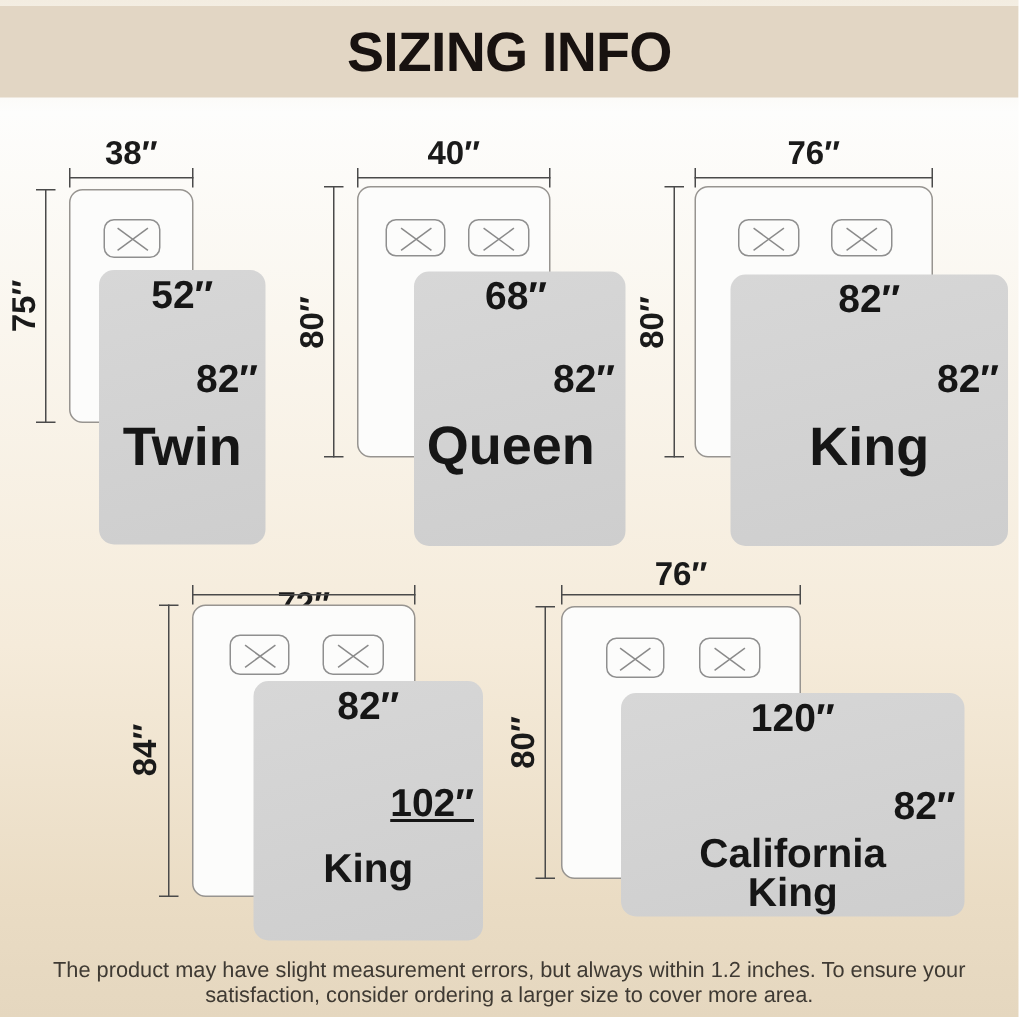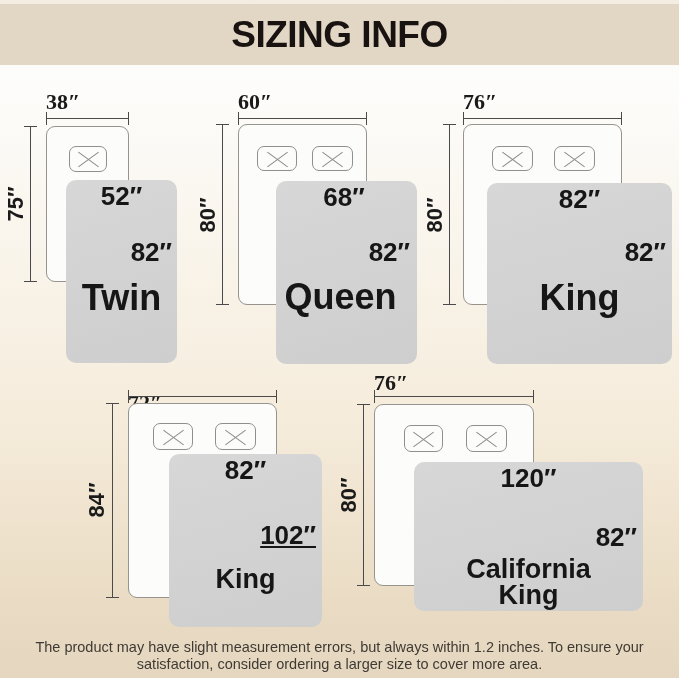--- a/index.html
+++ b/index.html
@@ -16,21 +16,21 @@
     font-size:37px;font-weight:bold;color:#181210;letter-spacing:-0.5px;
   }
   .dim-h{position:absolute;height:1px;background:#4a4a4a;}
   .dim-h::before,.dim-h::after{content:"";position:absolute;width:1px;height:13px;top:-6px;background:#4a4a4a;}
   .dim-h::before{left:0;}
   .dim-h::after{right:0;}
   .dim-v{position:absolute;width:1px;background:#4a4a4a;}
   .dim-v::before,.dim-v::after{content:"";position:absolute;height:1px;width:13px;left:-6px;background:#4a4a4a;}
   .dim-v::before{top:0;}
   .dim-v::after{bottom:0;}
-  .wlbl{position:absolute;font-size:22px;font-weight:bold;color:#1a1a1a;font-family:Liberation Serif, serif;}
+  .wlbl{position:absolute;font-size:22px;font-weight:bold;color:#1a1a1a;text-align:center;}
   .vlbl{position:absolute;width:60px;height:22px;font-size:22px;font-weight:bold;color:#1a1a1a;
         text-align:center;transform:rotate(-90deg);line-height:22px;}
   .bed{position:absolute;background:#fcfcfb;border:1px solid #979490;border-radius:9px;box-sizing:border-box;}
   .pillow{position:absolute;background:#fcfcfb;border:1px solid #8f8f8f;border-radius:7px;box-sizing:border-box;}
   .pillow::before,.pillow::after{content:"";position:absolute;left:50%;top:50%;width:25px;height:1px;background:#8a8a8a;margin-left:-12.5px;}
   .pillow::before{transform:rotate(36deg);}
   .pillow::after{transform:rotate(-36deg);}
   .blanket{position:absolute;background:linear-gradient(165deg,#d7d7d7,#cecece);border-radius:10px;}
   .blk-w,.blk-l{position:absolute;font-size:26px;font-weight:bold;color:#161616;}
   .blk-w{text-align:center;}
@@ -57,21 +57,21 @@
     <div class="bed" style="left:46px;top:126px;width:83px;height:156px;">
       <div class="pillow" style="left:22px;top:19px;width:38px;height:26px;"></div>
     </div>
     <div class="blanket" style="left:66px;top:180px;width:111px;height:183px;"></div>
     <div class="blk-w" style="left:66px;top:181px;width:111px;">52″</div>
     <div class="blk-l" style="left:112px;top:237px;width:60px;">82″</div>
     <div class="blk-name name1line" style="left:66px;top:277px;width:111px;">Twin</div>
   </div>
 
   <div>
-    <div class="wlbl" style="left:238px;top:89px;width:129px;">60″</div>
+    <div class="wlbl" style="left:238px;top:89px;width:129px;">40″</div>
     <div class="dim-h" style="left:238px;top:118px;width:129px;"></div>
     <div class="dim-v" style="left:222px;top:124px;height:181px;"></div>
     <div class="vlbl" style="left:178px;top:204px;">80″</div>
     <div class="bed" style="left:238px;top:124px;width:129px;height:181px;">
       <div class="pillow" style="left:18px;top:21px;width:40px;height:25px;"></div>
       <div class="pillow" style="left:73px;top:21px;width:41px;height:25px;"></div>
     </div>
     <div class="blanket" style="left:276px;top:181px;width:141px;height:183px;"></div>
     <div class="blk-w" style="left:276px;top:182px;width:136px;">68″</div>
     <div class="blk-l" style="left:350px;top:237px;width:60px;">82″</div>

